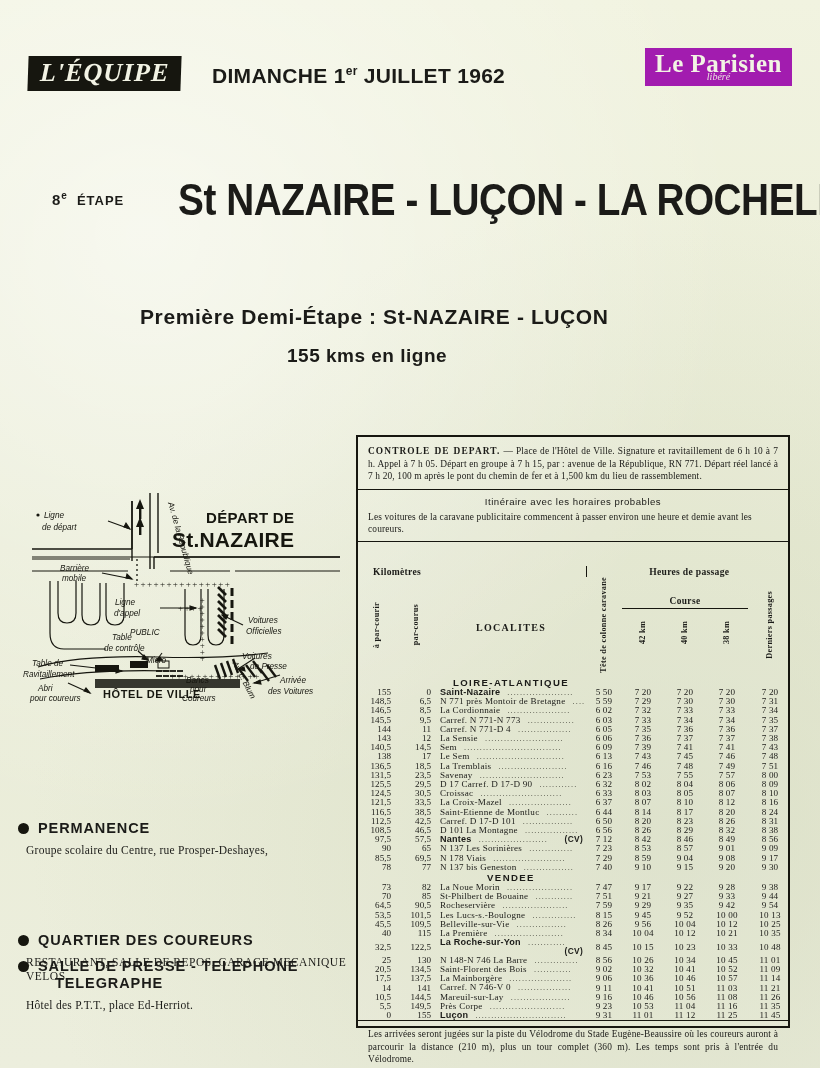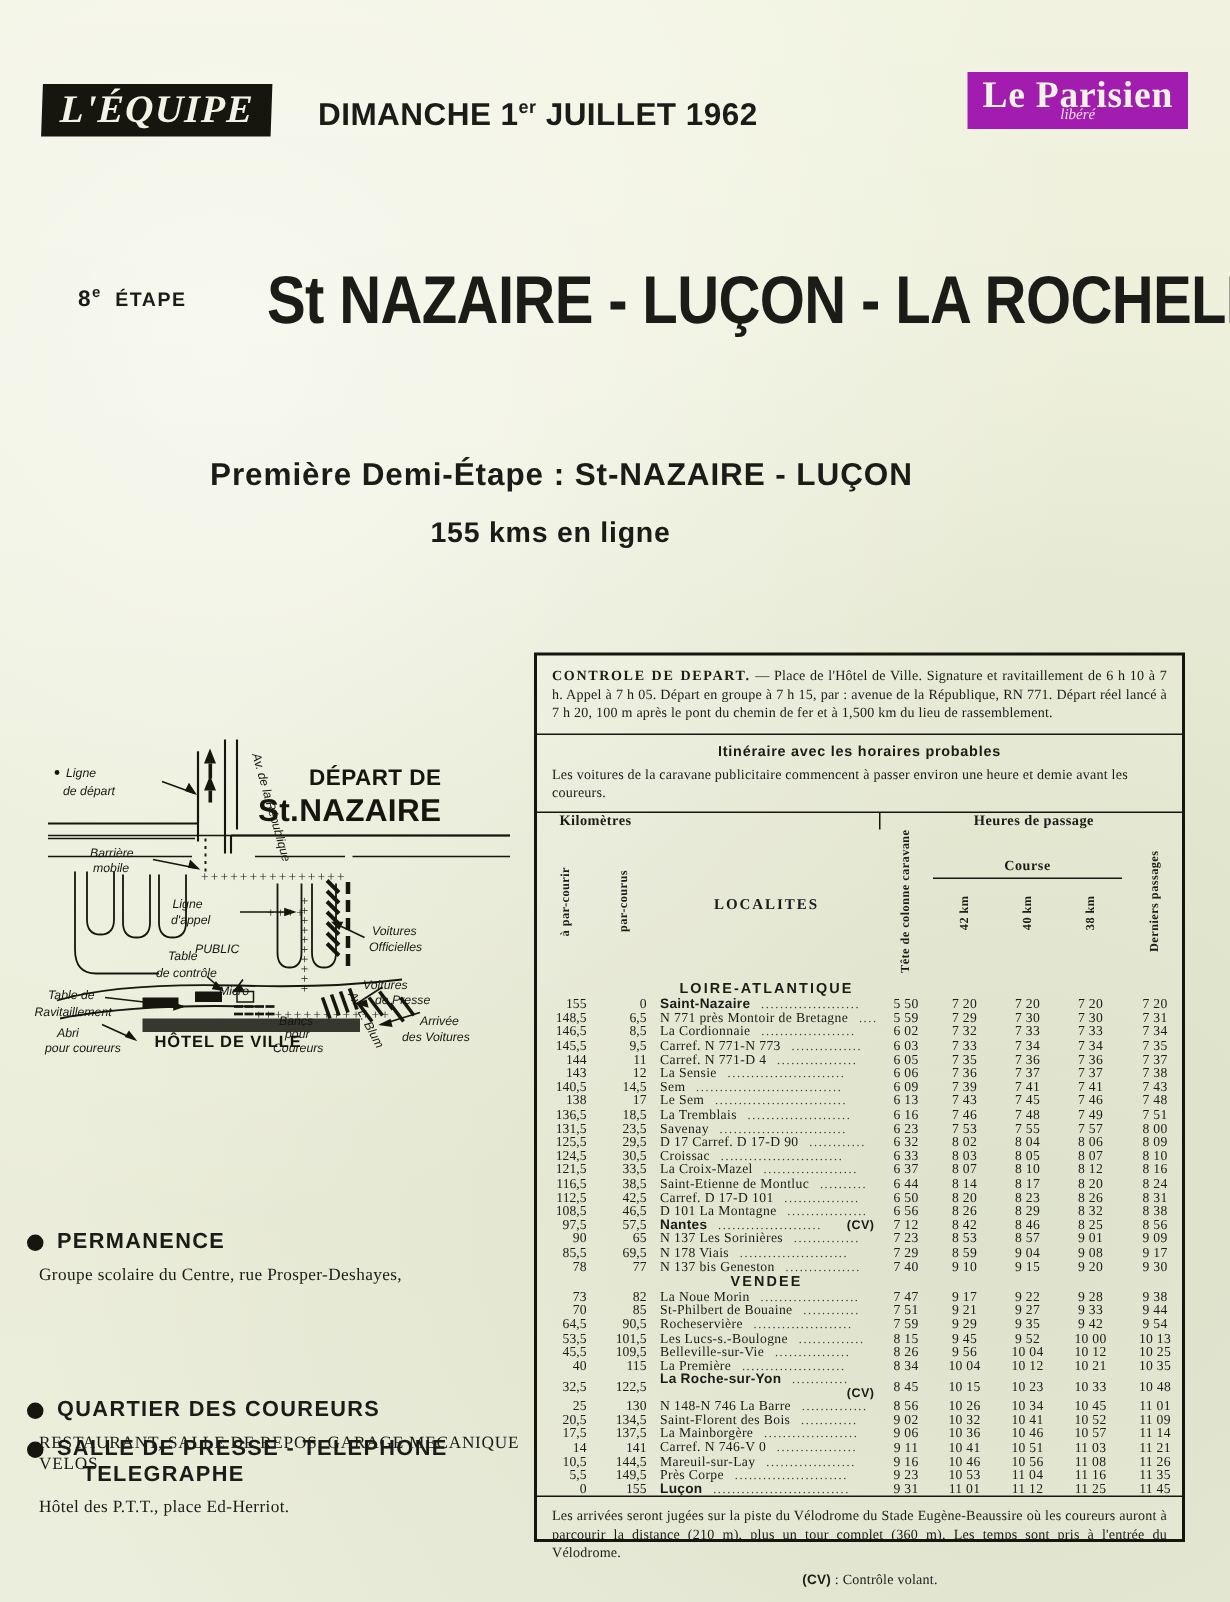--- a/index.html
+++ b/index.html
@@ -140,33 +140,34 @@
   .note-top{
     padding:8px 10px 6px 10px;
     font-family:"Liberation Serif",serif;
     font-size:9.4px;line-height:1.33;text-align:justify;
     letter-spacing:.15px;
   }
   .note-top b{font-weight:bold;letter-spacing:1.1px;}
   .rule{height:1px;background:#16160f;margin:0;}
   .itin-head{
     text-align:center;font-family:"Liberation Sans",sans-serif;
-    font-weight:bold;font-size:9.6px;letter-spacing:.5px;
+    font-weight:normal;font-size:9.6px;letter-spacing:.5px;
     padding:6px 0 4px 0;
   }
   .itin-body{
     padding:0 10px 6px 10px;
     font-family:"Liberation Serif",serif;
     font-size:9.4px;line-height:1.32;letter-spacing:.15px;
   }
 
   table.itin{
     border-collapse:collapse;width:100%;
     font-family:"Liberation Serif",serif;
     table-layout:fixed;
+    margin-top:24px;
   }
   table.itin td,table.itin th{
     border:0;padding:0;vertical-align:middle;
   }
   .hdr-km{
     text-align:center;font-size:9.6px;letter-spacing:.3px;
     border-bottom:1px solid #16160f;border-right:1px solid #16160f;
     padding:2px 0 2px 0;
   }
   .hdr-hp{
@@ -663,21 +664,21 @@
               <td class="c-t">8 32</td>
               <td class="c-t last">8 38</td>
             </tr>
             <tr class="data-row">
               <td class="c-km">97,5</td>
               <td class="c-km2">57,5</td>
               <td class="c-loc bold"><span class="nm">Nantes</span><span class="dots"> ......................</span><span class="cv">(CV)</span></td>
               <td class="c-tete">7 12</td>
               <td class="c-t">8 42</td>
               <td class="c-t">8 46</td>
-              <td class="c-t">8 25</td>
+              <td class="c-t">8 49</td>
               <td class="c-t last">8 56</td>
             </tr>
             <tr class="data-row">
               <td class="c-km">90</td>
               <td class="c-km2">65</td>
               <td class="c-loc"><span class="nm">N 137 Les Sorinières</span><span class="dots"> ..............</span></td>
               <td class="c-tete">7 23</td>
               <td class="c-t">8 53</td>
               <td class="c-t">8 57</td>
               <td class="c-t">9 01</td>

